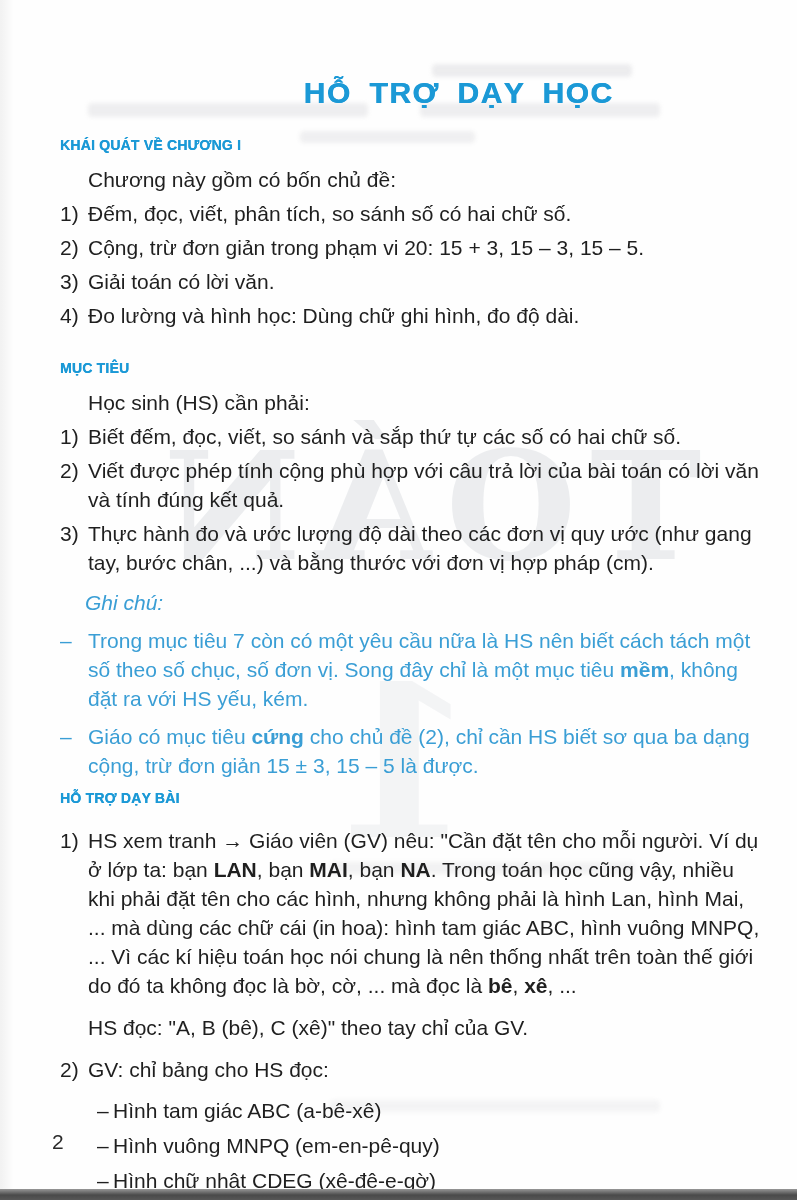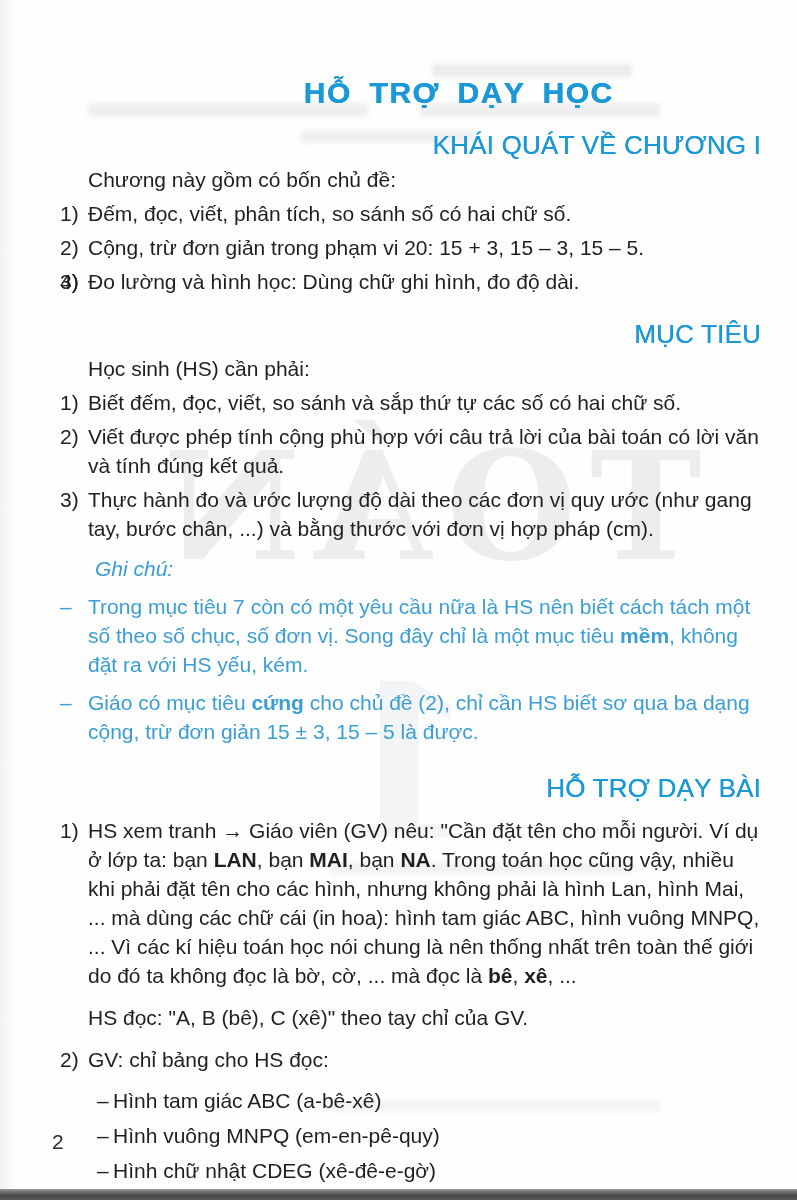--- a/index.html
+++ b/index.html
@@ -15,34 +15,34 @@
   }
   .content { position:absolute; left:60px; right:36px; top:0; }
 
   .doc-title {
     margin-top:78px; text-align:center; transform:translateX(48px);
     font-size:30px; font-weight:bold; color:var(--accent,#1b99d6);
     letter-spacing:1.5px; word-spacing:8px; white-space:nowrap;
     text-shadow:0.6px 0 0 currentColor;
   }
   .sec-heading {
-    font-size:26px; font-weight:normal; color:var(--accent,#1b99d6);
-    letter-spacing:0.2px; text-shadow:0.3px 0 0 currentColor;text-align:right;
+    font-size:14px; font-weight:bold; color:var(--accent,#1b99d6);
+    letter-spacing:0.2px; text-shadow:0.3px 0 0 currentColor;
   }
   .sec1-heading { margin-top:24px; }
   .sec2-heading { margin-top:24px; }
-  .sec3-heading { margin-top:28px; }
+  .sec3-heading { margin-top:4px; }
 
   .body-text { font-size:21px; line-height:29px; color:#1f1f1f; }
   .intro { margin-top:13px; }
 
   .num-item { position:relative; margin-left:25px; margin-top:5px; padding-left:3px; }
   .num-item > .marker { position:absolute; left:-25px; top:0; }
 
-  .note-label { margin-top:11px; margin-left:35px; font-style:italic; color:var(--note,#3a9ed5); }
+  .note-label { margin-top:11px; margin-left:25px; font-style:italic; color:var(--note,#3a9ed5); }
   .note-item { position:relative; margin-left:28px; margin-top:9px; color:var(--note,#3a9ed5); }
   .note-item > .marker { position:absolute; left:-28px; top:0; }
   .note-item b { font-weight:bold;margin-top:13px; }
 
   .sub-para { margin-left:28px; margin-top:13px; }
   .dash-item { position:relative; margin-left:53px; margin-top:6px; }
   .dash-item > .marker { position:absolute; left:-16px; top:0; }
 
   .page-number { position:absolute; left:52px; top:1130px; font-size:21px; color:#2a2a2a; }
 
@@ -94,20 +94,21 @@
     <div class="num-item">
       <span class="marker">1)</span>
       <span>Đếm, đọc, viết, phân tích, so sánh số có hai chữ số.</span>
     </div>
     <div class="num-item">
       <span class="marker">2)</span>
       <span>Cộng, trừ đơn giản trong phạm vi 20: 15 + 3, 15 – 3, 15 – 5.</span>
     </div>
     <div class="num-item">
       <span class="marker">3)</span>
+      <span>Giải toán có lời văn.</span>
     </div>
     <div class="num-item">
       <span class="marker">4)</span>
       <span>Đo lường và hình học: Dùng chữ ghi hình, đo độ dài.</span>
     </div>
 
     <div class="sec-heading sec2-heading">MỤC TIÊU</div>
     <div class="intro num-item" style="">Học sinh (HS) cần phải:</div>
 
     <div class="num-item">

